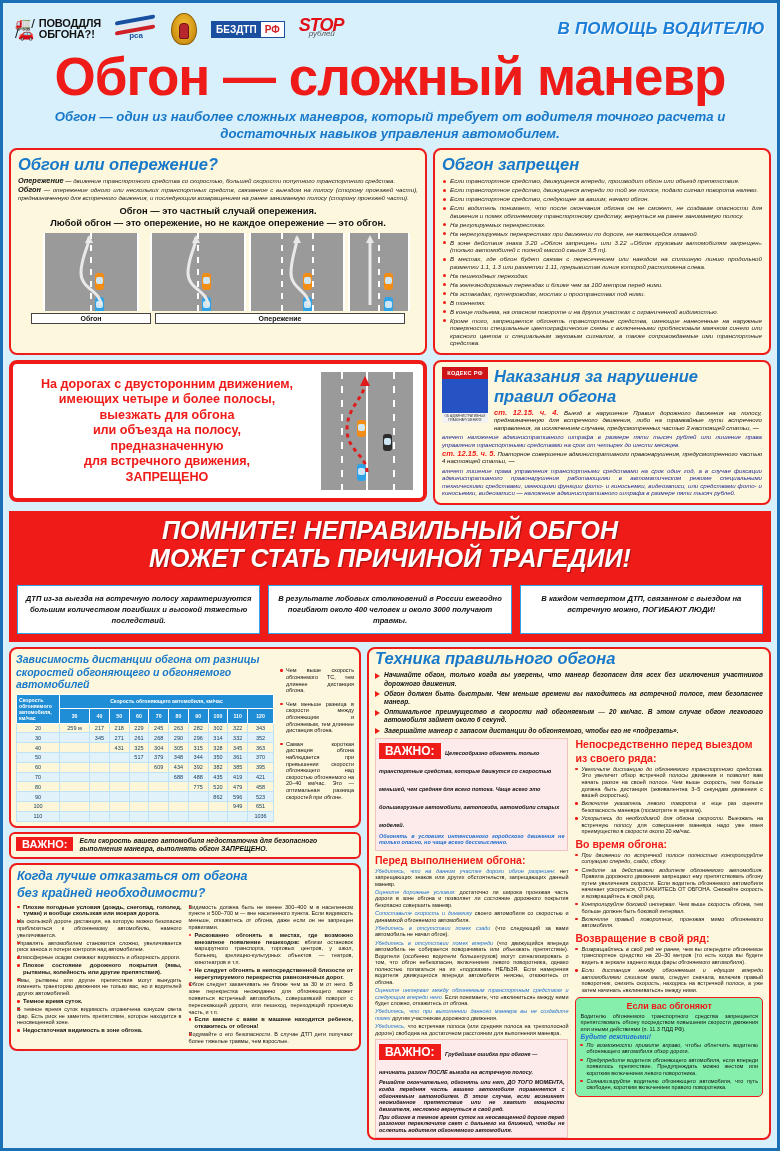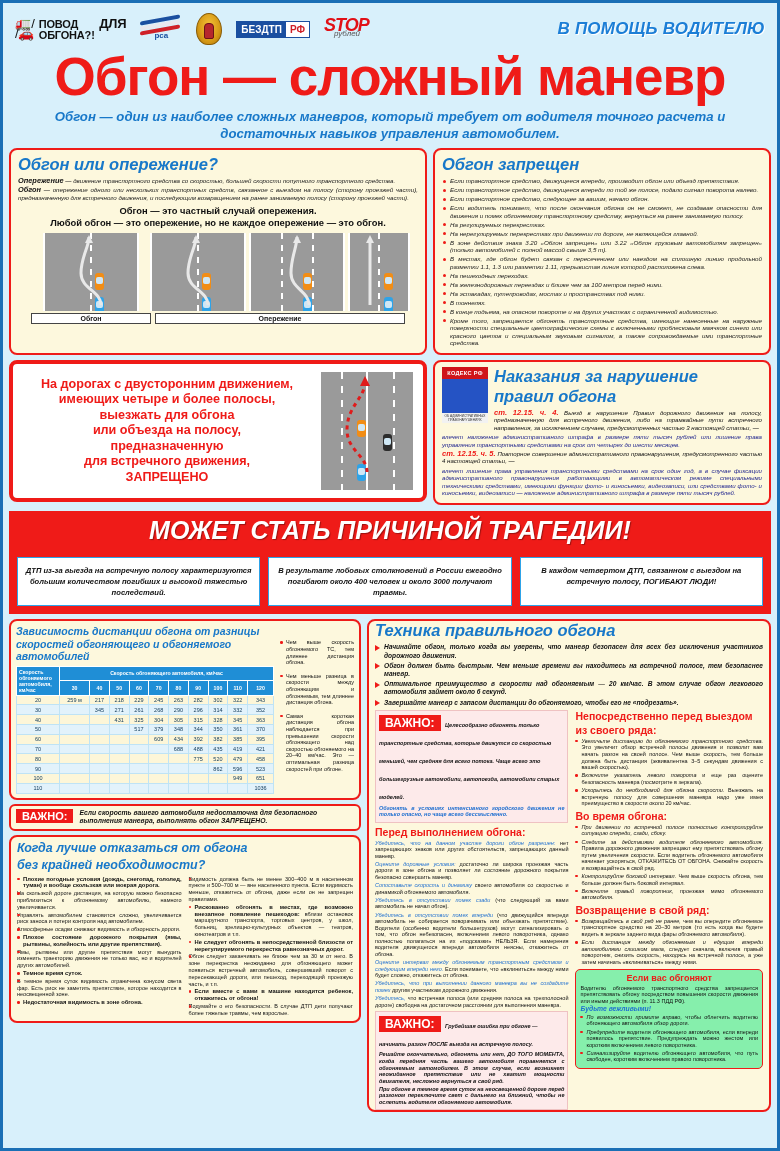--- a/index.html
+++ b/index.html
@@ -20,21 +20,21 @@
 
   
   .header{
     display:flex;align-items:center;justify-content:space-between;
     height:44px;padding:0 6px;
   }
   .logo-group{display:flex;align-items:center;gap:14px;}
   .logo-povod{display:flex;align-items:center;gap:4px;}
   .logo-povod .glyphs{display:flex;flex-direction:column;font-size:13px;line-height:10px;color:#111;}
   .logo-povod .txt{font-weight:bold;font-size:11px;line-height:11px;color:#111;letter-spacing:-.2px;}
-  .logo-povod .txt .sm{font-size:13px;padding-left:21px;}
+  .logo-povod .txt .sm{font-size:11px;}
   .logo-rsa{display:flex;flex-direction:column;align-items:center;}
   .rsa-swoosh{width:42px;height:16px;position:relative;}
   .rsa-swoosh i{position:absolute;left:0;height:4px;width:40px;border-radius:3px;transform:skewY(-10deg);}
   .rsa-swoosh i:nth-child(1){top:0;background:#1a4fa0;}
   .rsa-swoosh i:nth-child(2){top:5px;background:#e8e8ee;}
   .rsa-swoosh i:nth-child(3){top:10px;background:#cf2027;}
   .rsa-label{font-size:8px;font-weight:bold;color:#1a4fa0;margin-top:-3px;}
   .logo-gibdd{width:24px;height:30px;background:radial-gradient(ellipse at 50% 40%,#f5c33a 0%,#d79a16 60%,#a86f08 100%);
     border-radius:50% 50% 45% 45%/55% 55% 45% 45%;border:1.5px solid #8a5c05;position:relative;}
   .logo-gibdd::after{content:"";position:absolute;left:50%;top:30%;transform:translateX(-50%);
@@ -365,26 +365,27 @@
       <p class="pen-txt dark">
         <span class="art">ст. 12.15. ч. 5.</span>
         <span>Повторное совершение административного правонарушения, предусмотренного частью 4 настоящей статьи, —</span>
       </p>
       <p class="pen-txt">влечет лишение права управления транспортными средствами на срок один год, а в случае фиксации административного правонарушения работающими в автоматическом режиме специальными техническими средствами, имеющими функции фото- и киносъемки, видеозаписи, или средствами фото- и киносъемки, видеозаписи — наложение административного штрафа в размере пяти тысяч рублей.</p>
     </div>
   </div>
 
   <div>
     <div class="banner">
+      <div>ПОМНИТЕ! НЕПРАВИЛЬНЫЙ ОБГОН</div>
       <div>МОЖЕТ СТАТЬ ПРИЧИНОЙ ТРАГЕДИИ!</div>
     </div>
     <div class="factrow">
       <div class="fact">ДТП из-за выезда на встречную полосу характеризуются большим количеством погибших и высокой тяжестью последствий.</div>
       <div class="fact">В результате лобовых столкновений в России ежегодно погибают около 400 человек и около 3000 получают травмы.</div>
-      <div class="fact">В каждом четвертом ДТП, связанном с выездом на встречную полосу, ПОГИБАЮТ ЛЮДИ!</div>
+      <div class="fact">В каждом четвертом ДТП, связанном с выездом на встречную можно, ПОГИБАЮТ ЛЮДИ!</div>
     </div>
   </div>
 
   <div class="row" style="margin-top:5px;">
 
     <div style="width:352px;">
       <div class="panel" style="padding:4px 5px;">
         <div style="display:flex;gap:6px;">
           <div style="width:258px;">
             <div class="panel-h" style="font-size:10.5px;line-height:12.4px;">Зависимость дистанции обгона от разницы скоростей обгоняющего и обгоняемого автомобилей</div>

